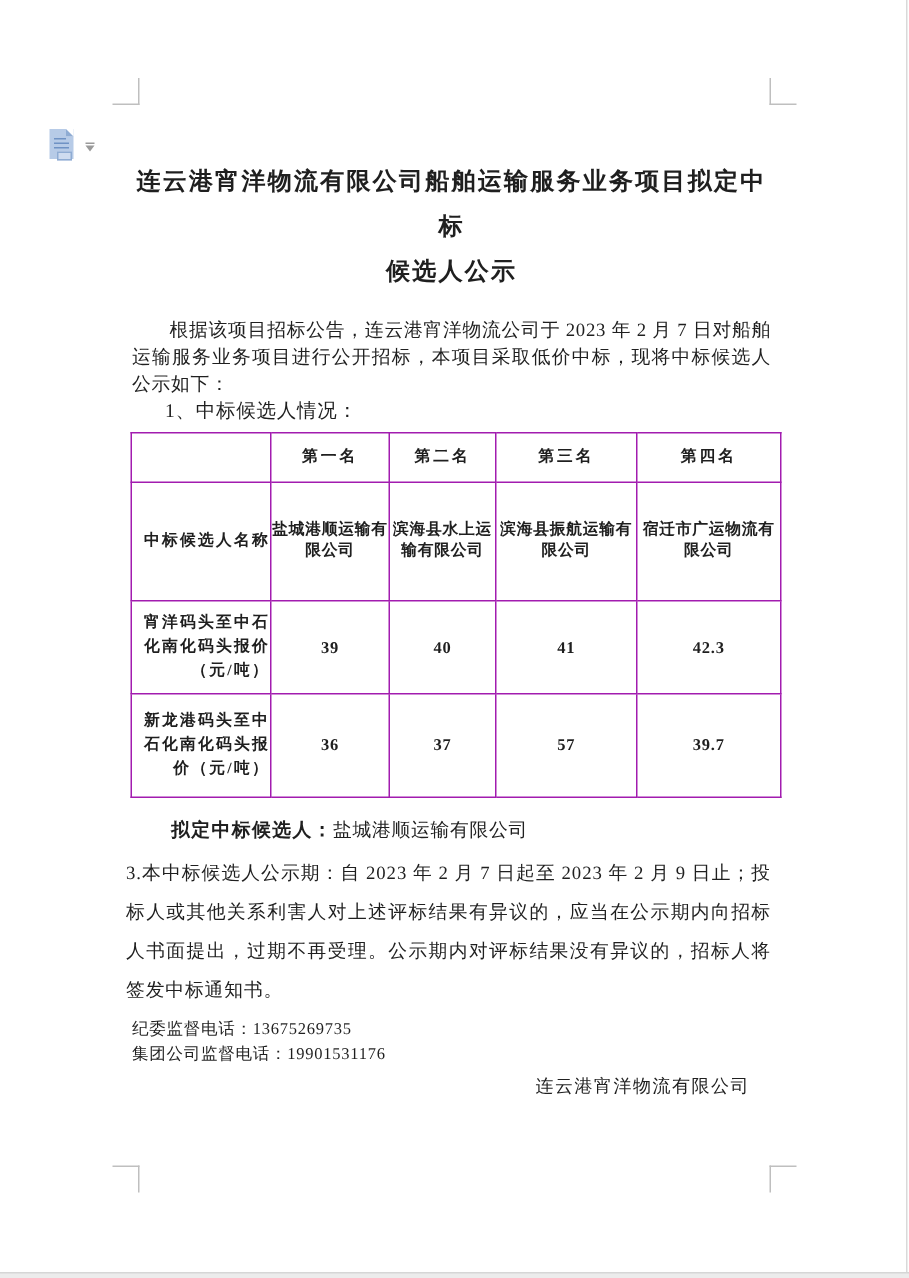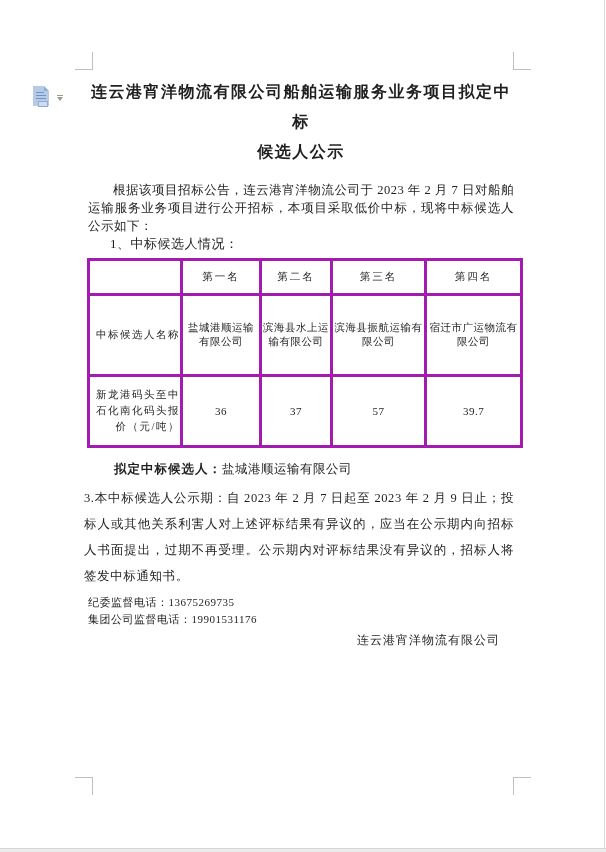--- a/index.html
+++ b/index.html
@@ -32,33 +32,33 @@
   .doc-icon .l1 { top:6px;  width:8px; }
   .doc-icon .l2 { top:9px;  width:10px; }
   .doc-icon .l3 { top:12px; width:10px; }
   .doc-icon .sub { position:absolute; left:5px; top:15px; width:8px; height:4px; background:#cfdcf0; border:1px solid #8facd3; }
   .dd-arrow { position:absolute; left:23px; top:9px; width:8px; height:6px; }
   .dd-arrow .bar { position:absolute; left:1px; top:0; width:6px; height:1px; background:#9a9a9a; }
   .dd-arrow .tri { position:absolute; left:1px; top:2px; width:0; height:0;
        border-left:3px solid transparent; border-right:3px solid transparent; border-top:4px solid #9a9a9a; }
 
   
-  .content { position:absolute; left:88px; top:67px; width:426px; }
+  .content { position:absolute; left:88px; top:97px; width:426px; }
 
   .doc-title { margin-top:10px; text-align:center; font-weight:bold; font-size:16px;
        line-height:30px; letter-spacing:1.5px; }
 
   .intro { margin-top:14px; font-size:12.5px; line-height:18px; letter-spacing:0.5px;
        text-align:justify; text-indent:25px; }
   .section-line { font-size:13px; line-height:18px; letter-spacing:0.5px; text-indent:22px; }
 
   table.bid { margin-top:5px; margin-left:-1px; border-collapse:collapse; width:433px;
        font-size:10.5px; table-layout:fixed; }
-  table.bid td { border:3px solid #a21caf; text-align:center; vertical-align:middle;
-       padding:1px 0; letter-spacing:0.5px; line-height:14px; }
+  table.bid td { border:1px solid #a21caf; text-align:center; vertical-align:middle;
+       padding:1px 0; letter-spacing:0.5px; line-height:14px;font-weight:bold; }
   table.bid tr.hrow  td { height:30px; letter-spacing:2px; }
   table.bid tr.r-name  td { height:76px; }
   table.bid tr.r-p1 td { height:59px; }
   table.bid tr.r-p2 td { height:66px; }
   table.bid td.lbl { text-align:right; padding-left:5px; letter-spacing:1.5px; line-height:16px; }
   table.bid td.num { font-size:11px; }
 
   .winner-line { margin-top:12px; padding-left:8px; font-size:12.5px; line-height:18px; letter-spacing:0.5px;margin-left:18px; }
   .winner-line .lead { font-weight:bold; letter-spacing:1px; }
 
@@ -121,20 +121,27 @@
         <td>第三名</td>
         <td>第四名</td>
       </tr>
       <tr class="r-name">
         <td class="lbl">中标候选人名称</td>
         <td>盐城港顺运输有限公司</td>
         <td>滨海县水上运输有限公司</td>
         <td>滨海县振航运输有限公司</td>
         <td>宿迁市广运物流有限公司</td>
       </tr>
+      <tr class="r-p1">
+        <td class="lbl">宵洋码头至中石化南化码头报价（元/吨）</td>
+        <td class="num">39</td>
+        <td class="num">40</td>
+        <td class="num">41</td>
+        <td class="num">42.3</td>
+      </tr>
       <tr class="r-p2">
         <td class="lbl">新龙港码头至中石化南化码头报价（元/吨）</td>
         <td class="num">36</td>
         <td class="num">37</td>
         <td class="num">57</td>
         <td class="num">39.7</td>
       </tr>
     </tbody>
       </table>
 

